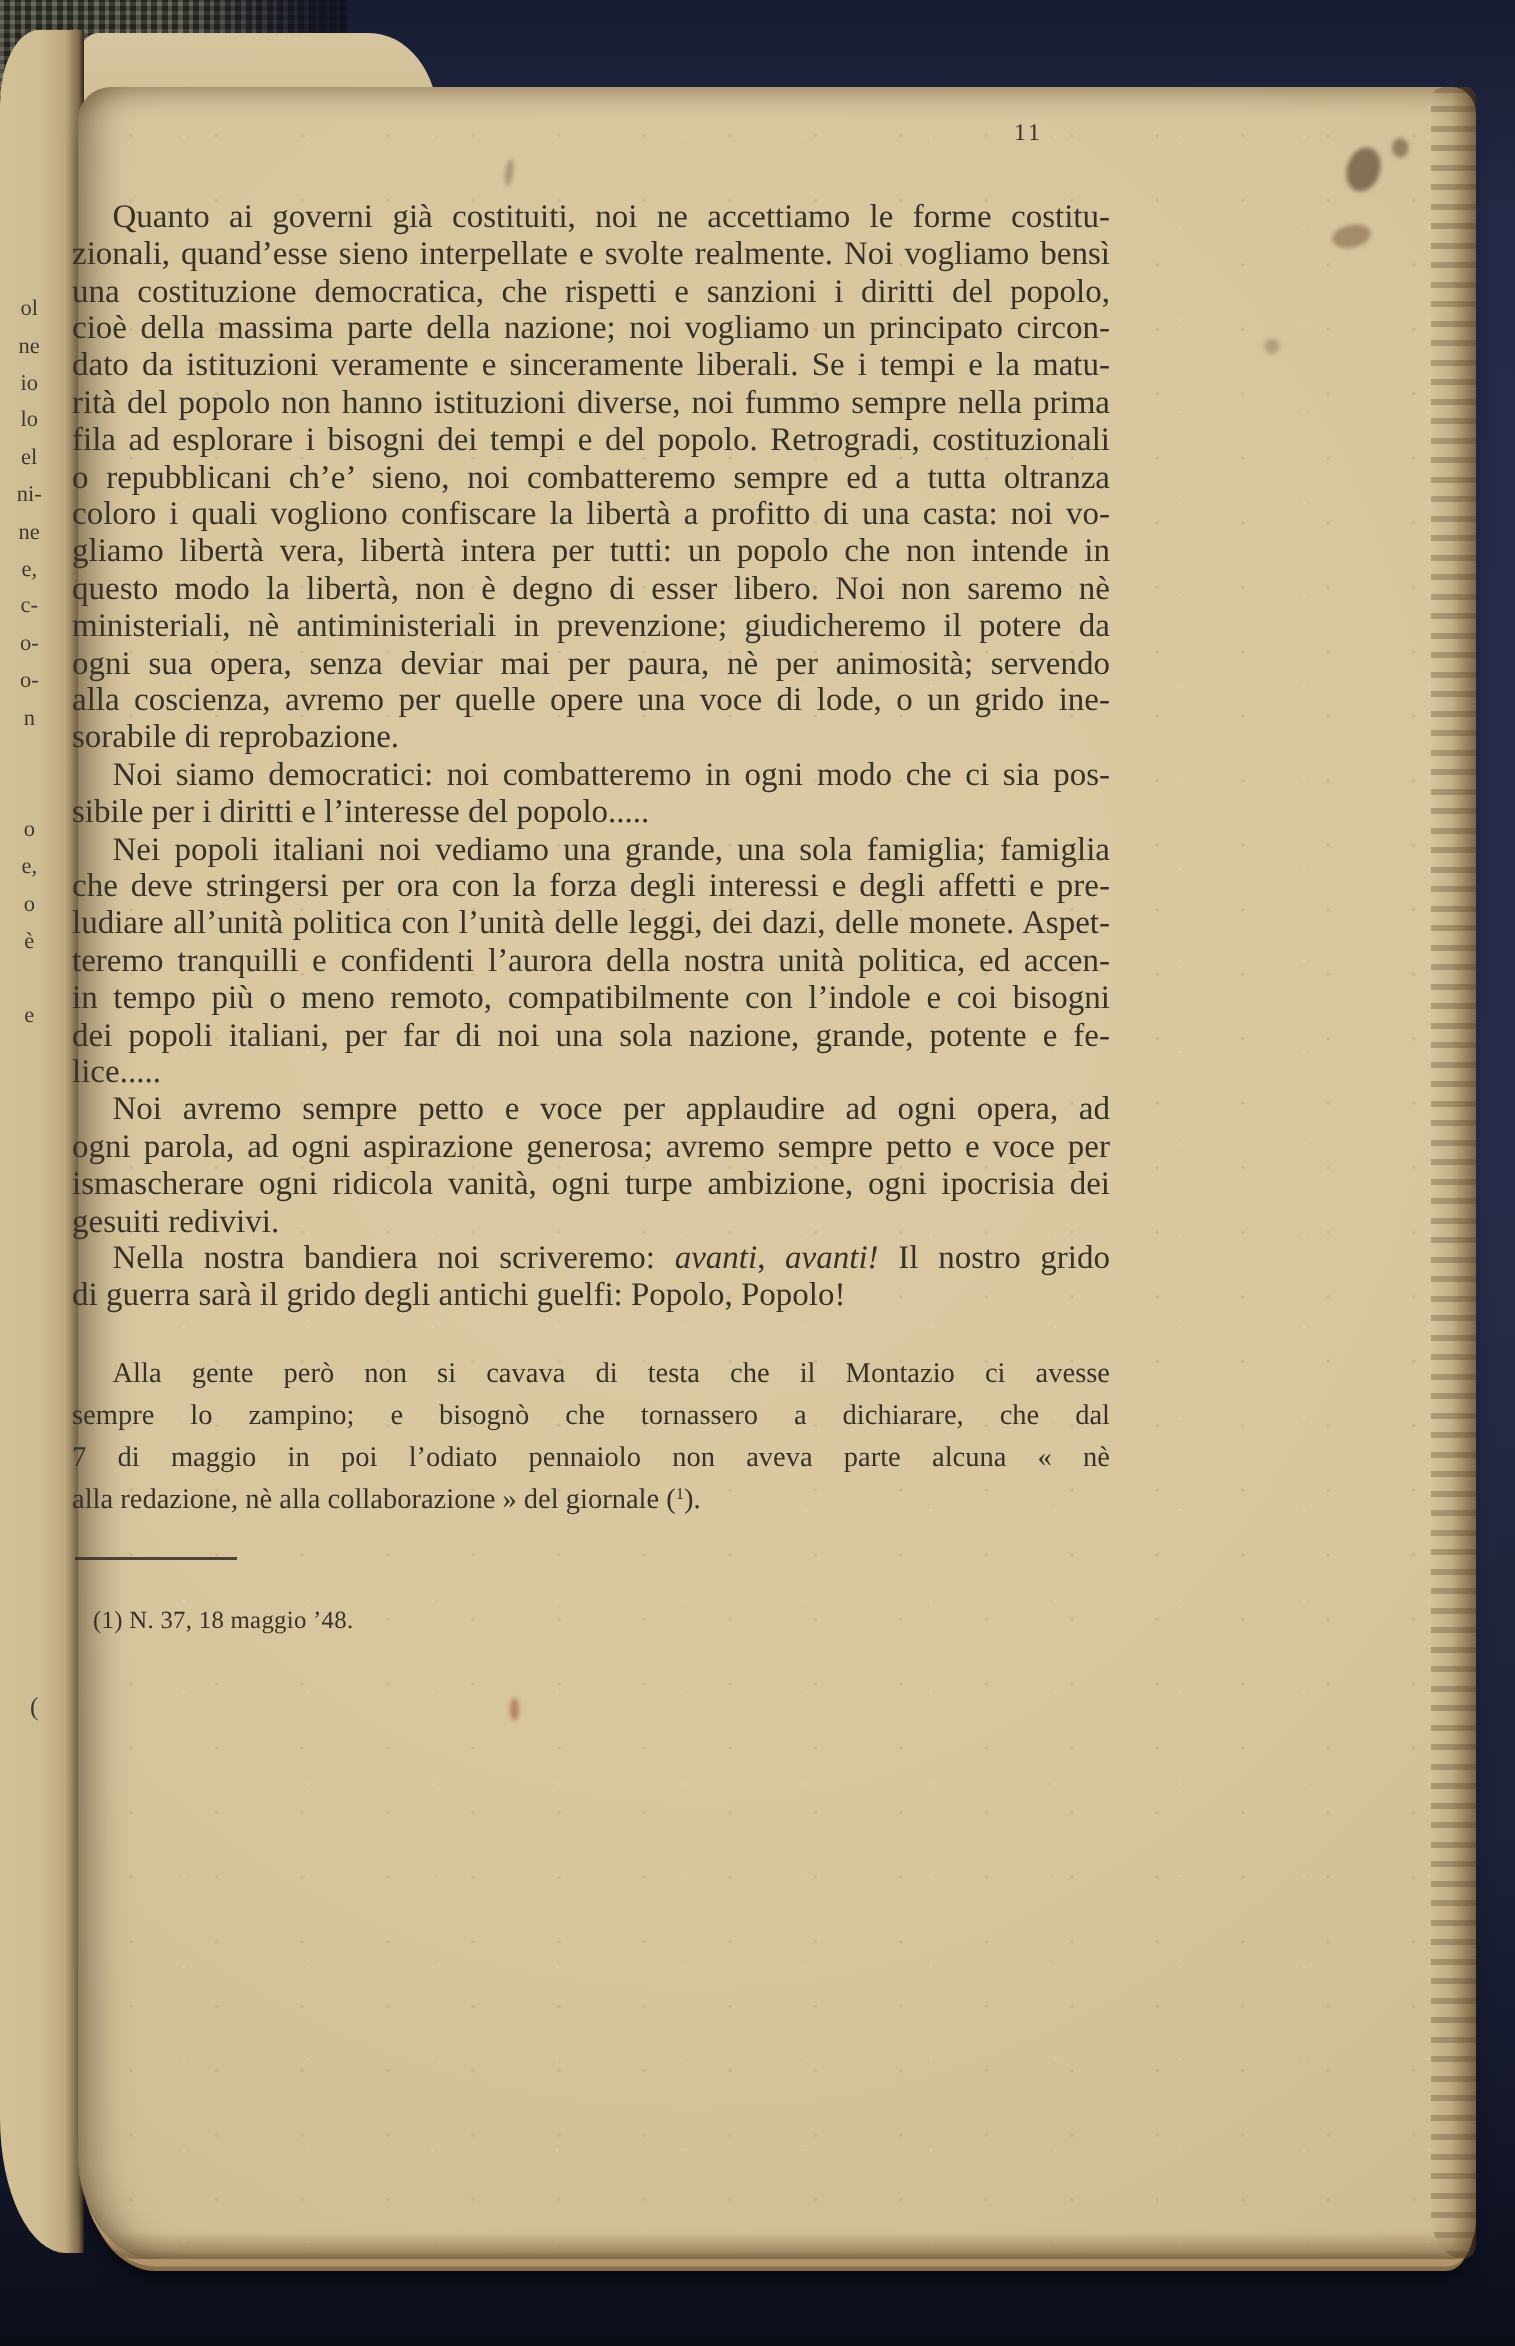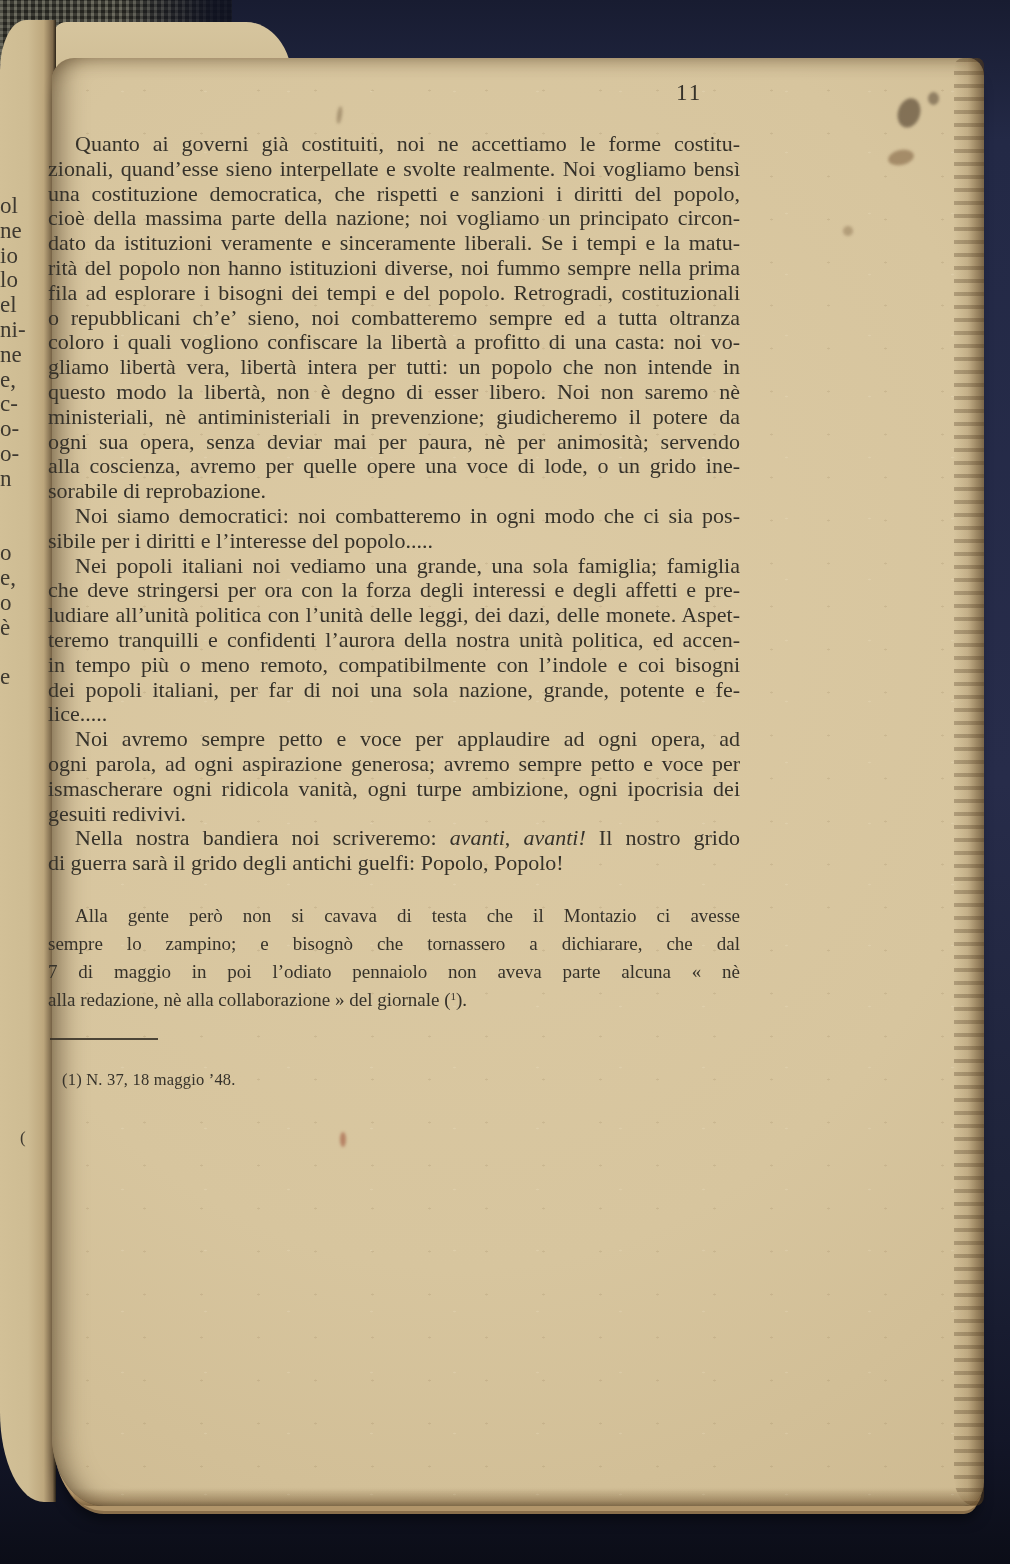--- a/index.html
+++ b/index.html
@@ -16,22 +16,22 @@
   .fabric-shade{position:absolute;left:0;top:0;width:232px;height:64px;z-index:2;
       background:linear-gradient(to right, transparent 52%, rgba(13,16,32,.88) 92%);}
   
   .corner-bump{position:absolute;left:54px;top:22px;width:238px;height:58px;z-index:3;
       background:linear-gradient(180deg,#d6c59e,#cfbd95);
       border-radius:12px 46px 0 0 / 12px 58px 0 0;}
   .prev-page{position:absolute;left:0;top:20px;width:56px;height:1482px;z-index:4;
       background:linear-gradient(to right,#d2c097 0%,#cebc93 50%,#bda77d 78%,#7d684a 94%,#2b2318 100%);
       border-radius:26px 0 0 44px / 50px 0 0 90px;}
   .fragments{position:absolute;left:0;top:194px;width:46px;z-index:6;
-      text-align:left;padding-right:7px;box-sizing:border-box;
-      font-size:23px;line-height:24.8px;color:#3e3930;}
+      text-align:center;padding-right:7px;box-sizing:border-box;
+      font-size:15px;line-height:24.8px;color:#3e3930;}
   .frag-foot{position:absolute;left:20px;top:1128px;z-index:6;font-size:17px;color:#3e3930;}
   
   .page{position:absolute;left:52px;top:58px;width:932px;height:1448px;z-index:5;
       background:radial-gradient(125% 95% at 44% 38%, #dccaa4 0%, #d7c59e 48%, #cdb990 82%, #c1aa7e 100%);
       border-radius:22px 16px 20px 52px / 22px 18px 24px 70px;
       box-shadow:
         inset 20px 0 26px -12px rgba(62,44,22,.55),
         inset 0 14px 18px -12px rgba(90,66,36,.45),
         inset 0 -10px 14px -10px rgba(95,70,40,.40),
         0 7px 0 -2px #b1956a,
@@ -53,21 +53,21 @@
   
   .stain{position:absolute;border-radius:50%;filter:blur(1.5px);z-index:7;}
   .st1{left:898px;top:98px;width:22px;height:30px;background:rgba(62,46,30,.55);transform:rotate(18deg);}
   .st2{left:928px;top:92px;width:11px;height:13px;background:rgba(62,46,30,.45);}
   .st3{left:888px;top:150px;width:26px;height:15px;background:rgba(104,70,40,.45);transform:rotate(-12deg);}
   .st4{left:843px;top:226px;width:10px;height:10px;background:rgba(104,74,44,.32);}
   .st5{left:337px;top:106px;width:5px;height:18px;background:rgba(92,68,42,.38);transform:rotate(8deg);}
   .st6{left:340px;top:1132px;width:6px;height:15px;background:rgba(150,66,44,.5);}
   
   .page-number{position:absolute;left:676px;top:80px;width:48px;z-index:8;
-      font-size:23px;letter-spacing:2px;color:#36322a;}
+      font-size:16px;letter-spacing:2px;color:#36322a;}
   .text-block{position:absolute;left:48px;top:132px;width:692px;z-index:8;color:#36322a;}
   .para{font-size:22px;line-height:24.8px;}
   .para .line{text-align:justify;text-align-last:justify;}
   .para .line.last{text-align-last:left;}
   .para .line:first-child{text-indent:27px;}
   .para.section{font-size:19px;line-height:28px;margin-top:26px;}
   .it{font-style:italic;}
   sup{font-size:11px;line-height:0;vertical-align:6px;}
   .footnote-rule{width:108px;border-top:2px solid rgba(52,46,36,.85);margin-top:24px;margin-left:2px;}
   .footnote{margin-top:30px;font-size:16.5px;text-indent:14px;color:#36322a;letter-spacing:.2px;}

